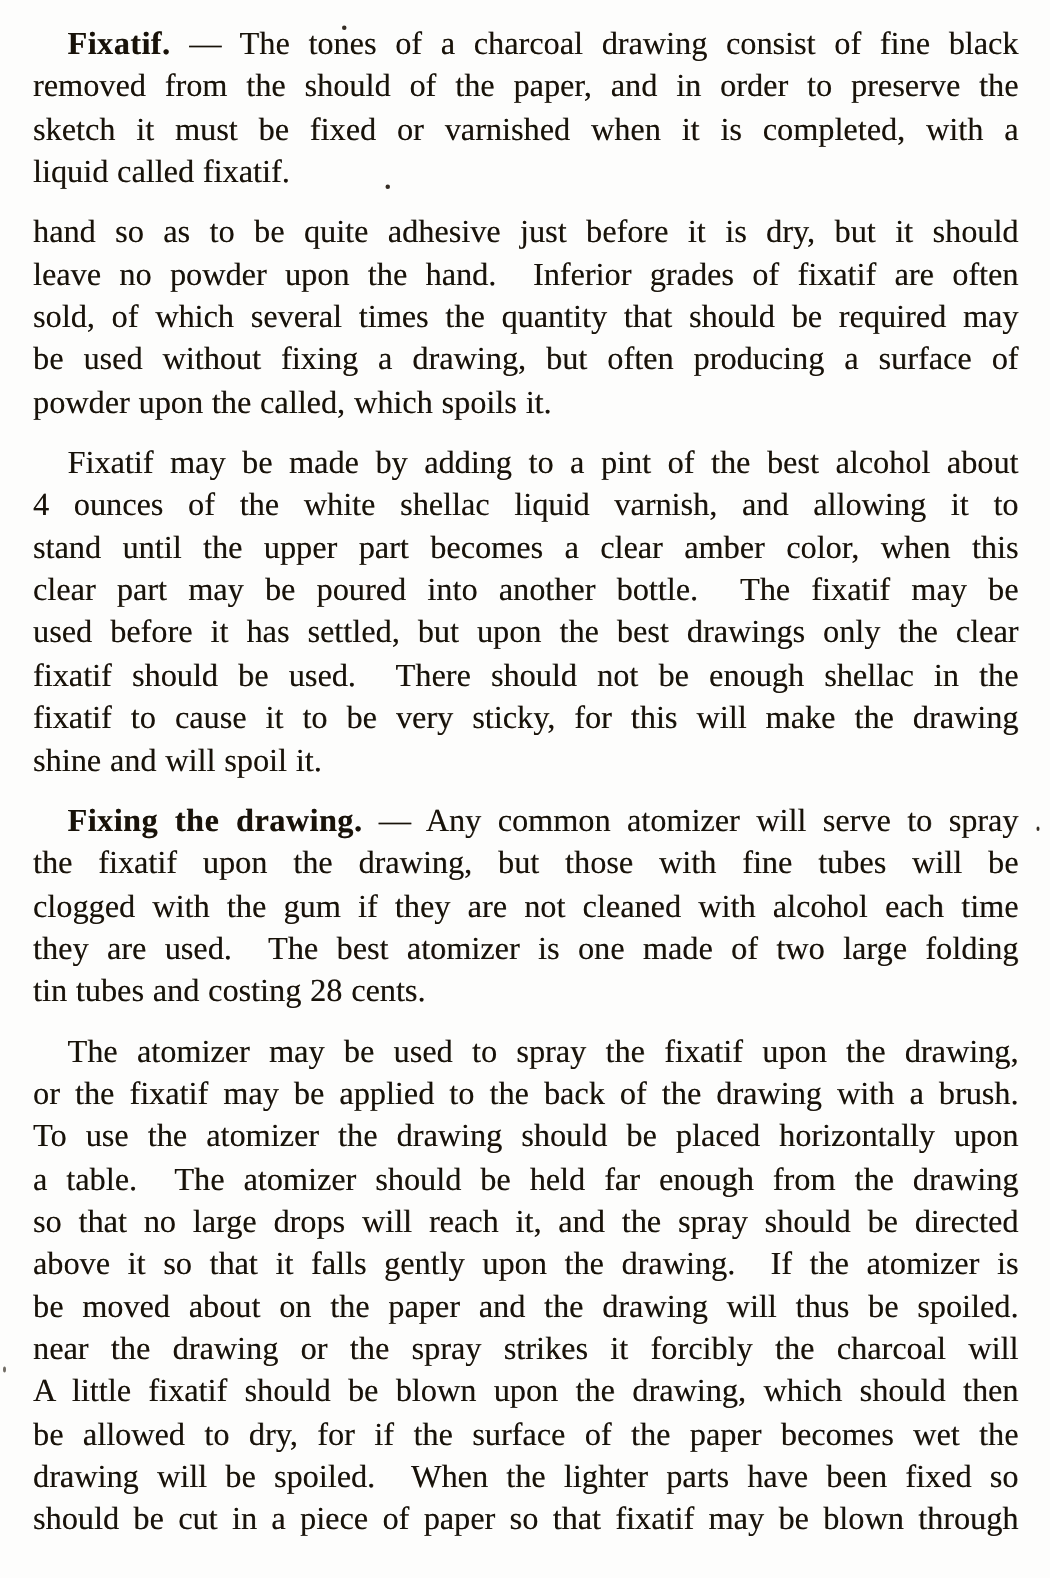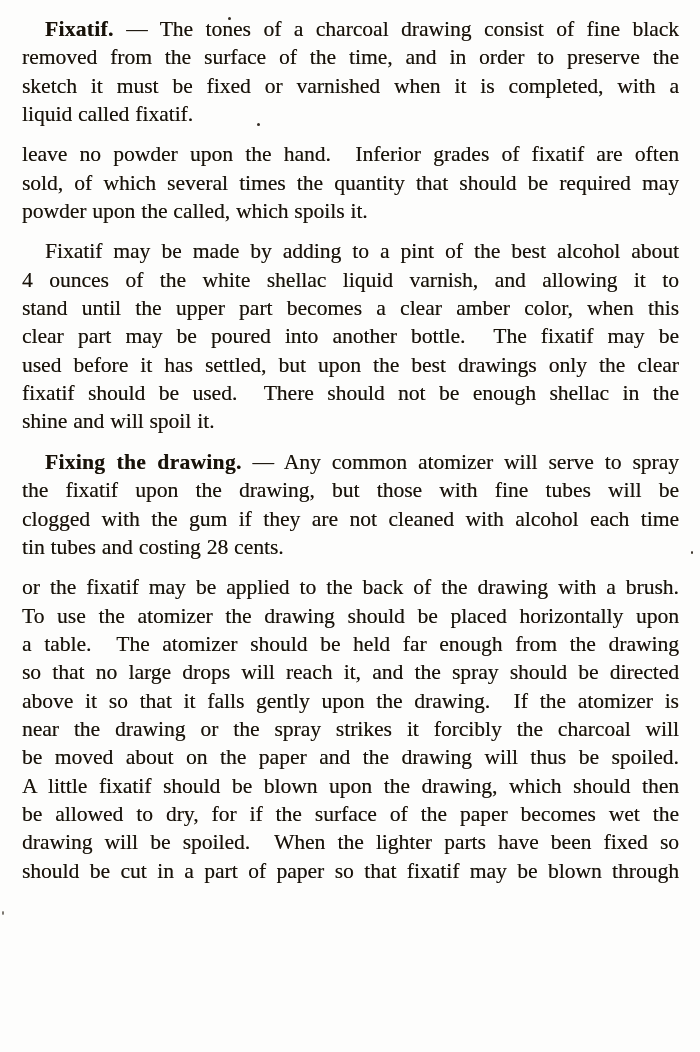--- a/index.html
+++ b/index.html
@@ -50,55 +50,60 @@
   .artifact.a3 { left: 691px; top: 551px; width: 2px; height: 3px; }
   .artifact.a4 { left: 2px;   top: 911px; width: 2px; height: 4px; opacity: .7; }
 </style>
 </head>
 <body>
 
 <div class="page">
   <div>
       <div class="paragraph">
         <div class="line first"><strong>Fixatif.</strong> — The tones of a charcoal drawing consist of fine black</div>
-        <div class="line">removed from the surface of the time, and in order to preserve the</div>
+        <div class="line">removed from the should of the paper, and in order to preserve the</div>
         <div class="line">sketch it must be fixed or varnished when it is completed, with a</div>
         <div class="line para-end">liquid called fixatif.</div>
       </div>
       <div class="paragraph">
+        <div class="line">hand so as to be quite adhesive just before it is dry, but it should</div>
         <div class="line">leave no powder upon the hand.&nbsp; Inferior grades of fixatif are often</div>
         <div class="line">sold, of which several times the quantity that should be required may</div>
+        <div class="line">be used without fixing a drawing, but often producing a surface of</div>
         <div class="line para-end">powder upon the called, which spoils it.</div>
       </div>
       <div class="paragraph">
         <div class="line first">Fixatif may be made by adding to a pint of the best alcohol about</div>
         <div class="line">4 ounces of the white shellac liquid varnish, and allowing it to</div>
         <div class="line">stand until the upper part becomes a clear amber color, when this</div>
         <div class="line">clear part may be poured into another bottle.&nbsp; The fixatif may be</div>
         <div class="line">used before it has settled, but upon the best drawings only the clear</div>
         <div class="line">fixatif should be used.&nbsp; There should not be enough shellac in the</div>
+        <div class="line">fixatif to cause it to be very sticky, for this will make the drawing</div>
         <div class="line para-end">shine and will spoil it.</div>
       </div>
       <div class="paragraph">
         <div class="line first"><strong>Fixing the drawing.</strong> — Any common atomizer will serve to spray</div>
         <div class="line">the fixatif upon the drawing, but those with fine tubes will be</div>
         <div class="line">clogged with the gum if they are not cleaned with alcohol each time</div>
+        <div class="line">they are used.&nbsp; The best atomizer is one made of two large folding</div>
         <div class="line para-end">tin tubes and costing 28 cents.</div>
       </div>
       <div class="paragraph">
+        <div class="line first">The atomizer may be used to spray the fixatif upon the drawing,</div>
         <div class="line">or the fixatif may be applied to the back of the drawing with a brush.</div>
         <div class="line">To use the atomizer the drawing should be placed horizontally upon</div>
         <div class="line">a table.&nbsp; The atomizer should be held far enough from the drawing</div>
         <div class="line">so that no large drops will reach it, and the spray should be directed</div>
         <div class="line">above it so that it falls gently upon the drawing.&nbsp; If the atomizer is</div>
+        <div class="line">be moved about on the paper and the drawing will thus be spoiled.</div>
         <div class="line">near the drawing or the spray strikes it forcibly the charcoal will</div>
-        <div class="line">be moved about on the paper and the drawing will thus be spoiled.</div>
         <div class="line">A little fixatif should be blown upon the drawing, which should then</div>
         <div class="line">be allowed to dry, for if the surface of the paper becomes wet the</div>
         <div class="line">drawing will be spoiled.&nbsp; When the lighter parts have been fixed so</div>
-        <div class="line">should be cut in a part of paper so that fixatif may be blown through</div>
+        <div class="line">should be cut in a piece of paper so that fixatif may be blown through</div>
       </div>
     </div>
   <span class="artifact a1"></span>
   <span class="artifact a2"></span>
   <span class="artifact a3"></span>
   <span class="artifact a4"></span>
 </div>
 
 </body></html>

